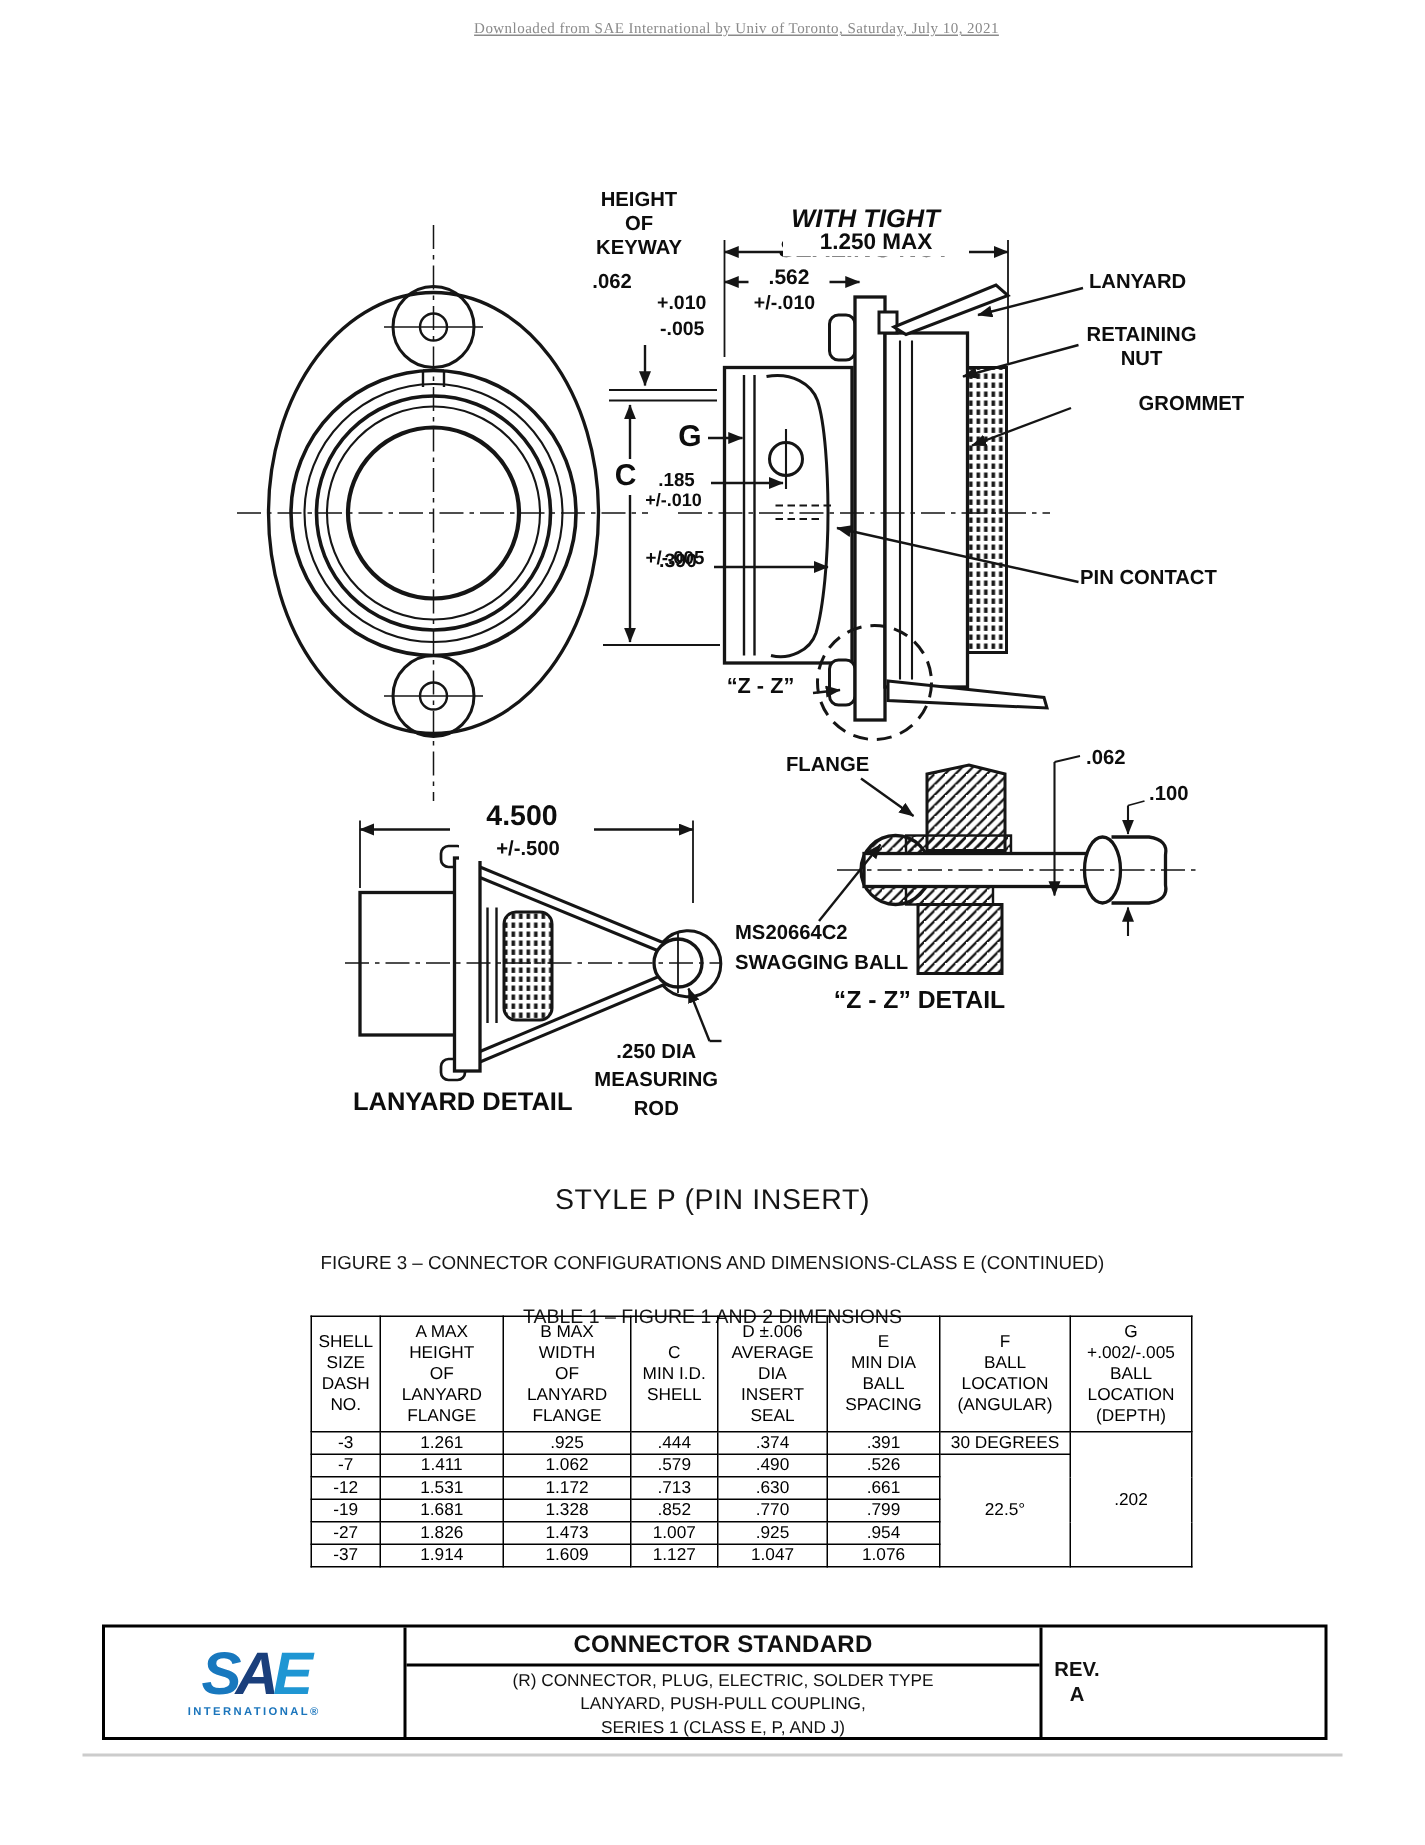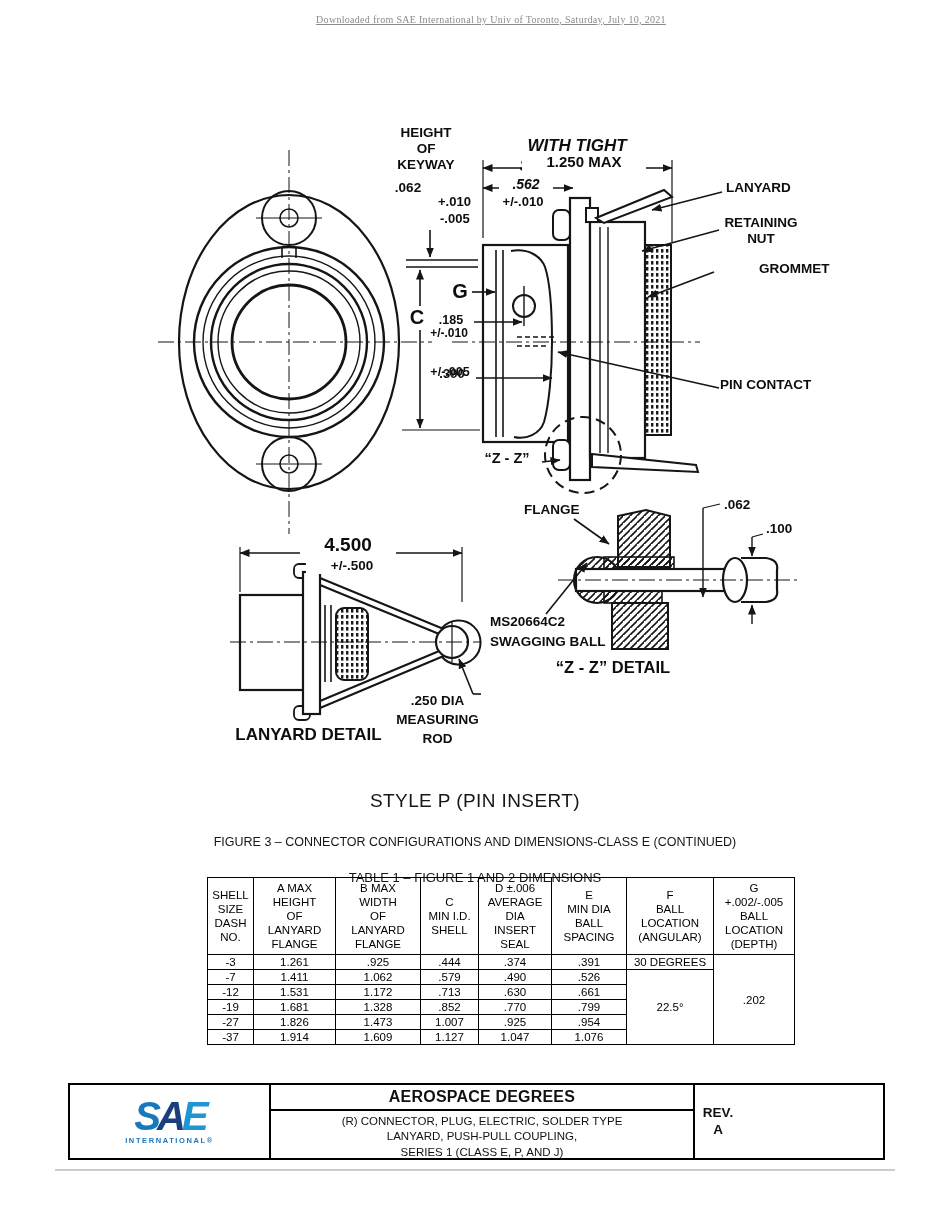--- a/index.html
+++ b/index.html
@@ -195,21 +195,21 @@
   </svg>
 
   <div class="dlabel pre" style="left:383px;top:15px;width:86px;font-size:13.5px;">HEIGHT
 OF
 KEYWAY</div>
   <div class="dlabel" style="left:386px;top:70px;width:44px;font-size:13.5px;">.062</div>
   <div class="dlabel la" style="left:438px;top:84px;width:52px;font-size:13px;">+.010</div>
   <div class="dlabel la" style="left:440px;top:101px;width:48px;font-size:13px;">-.005</div>
   <div class="dlabel" style="left:492px;top:26px;width:170px;font-size:17px;font-style:italic;">WITH TIGHT SEALING NUT</div>
   <div class="dlabel wbg" style="left:522px;top:43px;width:124px;font-size:15px;">1.250 MAX</div>
-  <div class="dlabel wbg" style="left:499px;top:66px;width:54px;font-size:14px;font-style:italic;">.562</div>
+  <div class="dlabel wbg" style="left:499px;top:66px;width:54px;font-size:14px;">.562</div>
   <div class="dlabel wbg" style="left:490px;top:84px;width:66px;font-size:13px;">+/-.010</div>
   <div class="dlabel la" style="left:726px;top:70px;width:84px;font-size:13.5px;">LANYARD</div>
   <div class="dlabel pre" style="left:718px;top:105px;width:86px;font-size:13.5px;">RETAINING
 NUT</div>
   <div class="dlabel la" style="left:715px;top:151px;width:88px;font-size:13.5px;padding-left:44px;">GROMMET</div>
   <div class="dlabel la" style="left:720px;top:267px;width:110px;font-size:13.5px;">PIN CONTACT</div>
   <div class="dlabel wbg" style="left:449px;top:170px;width:22px;font-size:20px;">G</div>
   <div class="dlabel wbg" style="left:405px;top:196px;width:24px;font-size:20px;">C</div>
   <div class="dlabel" style="left:430px;top:203px;width:42px;font-size:12.5px;">.185</div>
   <div class="dlabel" style="left:421px;top:216px;width:56px;font-size:12px;">+/-.010</div>
@@ -336,21 +336,21 @@
   </tr>
 </tbody>
   </table>
 
 <div id="footer">
   <div id="f-logo" class="fcell">
     <div class="sae-word"><span class="sae-s">S</span><span class="sae-a">A</span><span class="sae-e">E</span></div>
     <div id="logo-sub">INTERNATIONAL®</div>
   </div>
   <div id="f-title" class="fcell">
-    <div id="doc-type">AEROSPACE DEGREES</div>
+    <div id="doc-type">CONNECTOR STANDARD</div>
     <div id="doc-title" class="pre">(R) CONNECTOR, PLUG, ELECTRIC, SOLDER TYPE
 LANYARD, PUSH-PULL COUPLING,
 SERIES 1 (CLASS E, P, AND J)</div>
   </div>
   <div id="f-rev" class="fcell">
     <div id="rev-label">REV.</div>
     <div id="rev-value">A</div>
   </div>
 </div>
 <div id="page-rule"></div>

